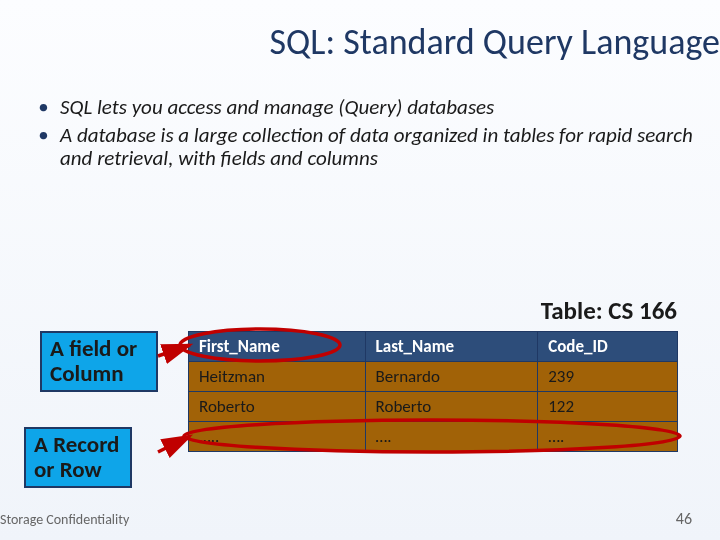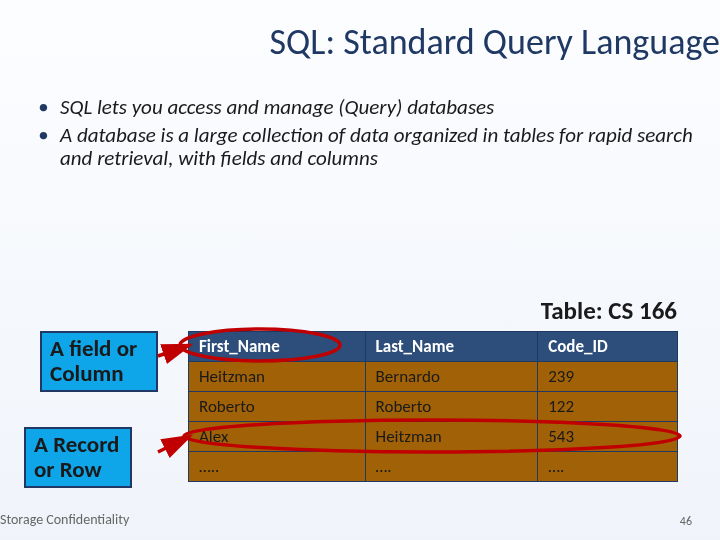--- a/index.html
+++ b/index.html
@@ -76,21 +76,21 @@
     bottom: 12px;
     width: 100%;
     text-align: left;
     font-size: 14px;
     color: #666;
   }
   .pagenum {
     position: absolute;
     right: 28px;
     bottom: 12px;
-    font-size: 12px;
+    font-size: 16px;
     color: #666;
   }
   svg.overlay {
     position: absolute;
     left: 0; top: 0;
     width: 720px; height: 540px;
     pointer-events: none;
   }
   .arrow { stroke: #c00000; stroke-width: 3.5; fill: #c00000; }
   .oval  { stroke: #c00000; stroke-width: 3.5; fill: none; }
@@ -123,25 +123,20 @@
       <td>Heitzman</td>
       <td>Bernardo</td>
       <td>239</td>
     </tr>
     <tr>
       <td>Roberto</td>
       <td>Roberto</td>
       <td>122</td>
     </tr>
     <tr>
-      <td>Alex</td>
-      <td>Heitzman</td>
-      <td>543</td>
-    </tr>
-    <tr>
       <td>…..</td>
       <td>….</td>
       <td>….</td>
     </tr>
   </tbody>
 </table>
 
 <svg class="overlay" viewBox="0 0 720 540">
   <defs>
     <marker id="ah" markerWidth="10" markerHeight="10" refX="8" refY="3" orient="auto">

